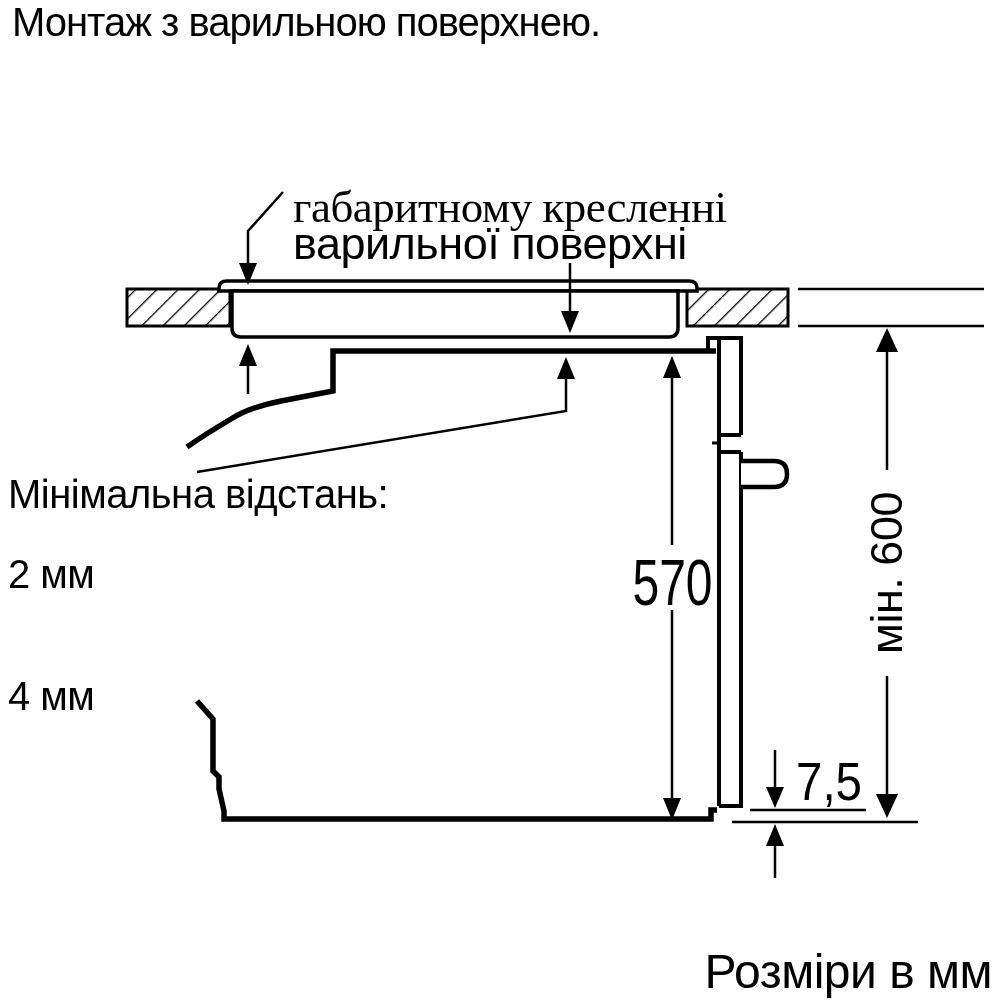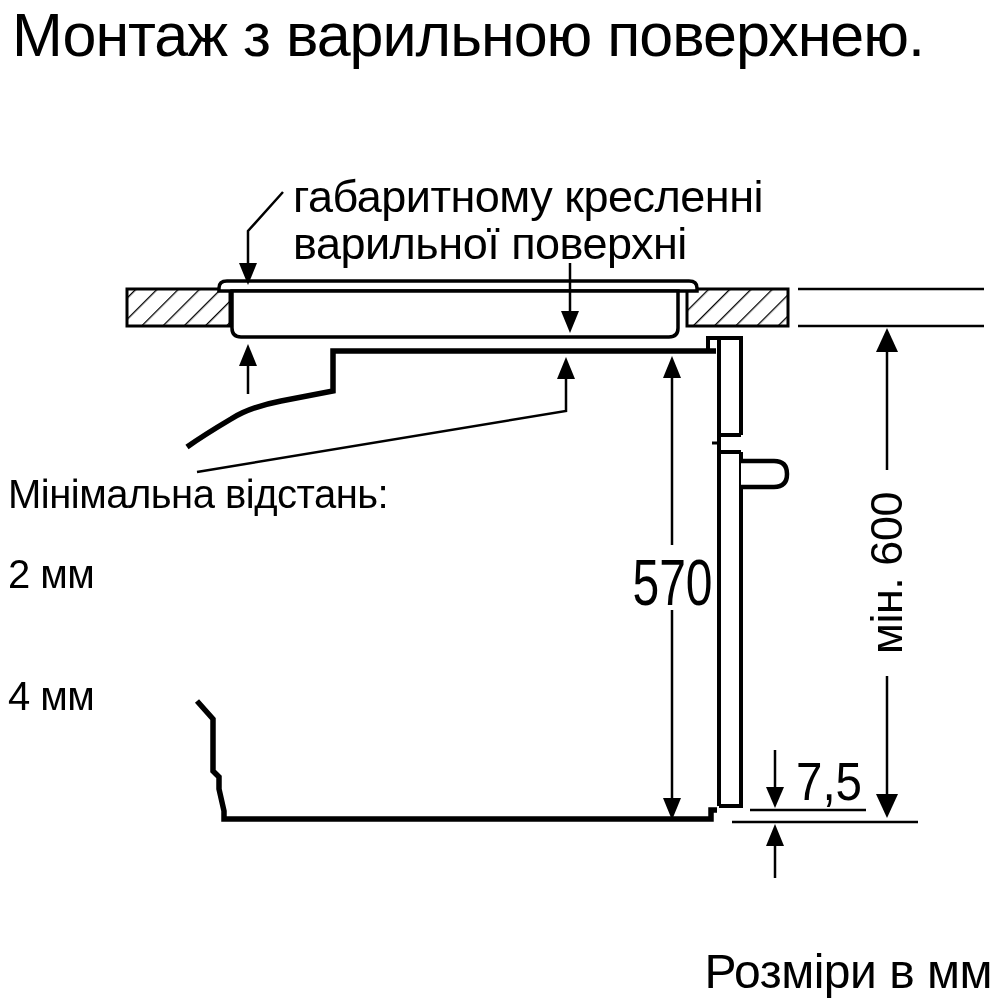--- a/index.html
+++ b/index.html
@@ -1,21 +1,21 @@
 <!DOCTYPE html>
 <html><head>
 <meta charset="utf-8">
 <style>
   html,body{margin:0;padding:0;background:#ffffff;}
   #page{position:relative;width:1000px;height:1000px;background:#ffffff;overflow:hidden;
         font-family:"Liberation Sans", sans-serif;color:#000;}
   .txt{position:absolute;white-space:nowrap;color:#000;}
-  #title{left:12px;top:0px;font-size:61px;letter-spacing:-1px;}
+  #title{left:12px;top:0px;font-size:40px;letter-spacing:-1px;}
   .ann{left:293px;font-size:45px;letter-spacing:-0.5px;line-height:47px;}
-  #ann1{top:126px;} #ann2{top:173px;} #ann3{top:220px;}
+  #ann1{top:126px;} #ann2{top:184px;font-family:Liberation Serif, serif;} #ann3{top:220px;}
   .mind{left:8px;font-size:40px;letter-spacing:-0.5px;line-height:40px;}
   #md1{top:474px;} #md2{top:514px;} #md3{top:554px;}
   #md4{top:594px;} #md5{top:634px;} #md6{top:676px;}
   #dim570{left:600px;top:546px;width:145px;text-align:center;font-size:64px;
           transform:scaleX(0.75);transform-origin:center;}
   #dim75{left:779px;top:750px;width:100px;text-align:center;font-size:54px;
          transform:scaleX(0.88);transform-origin:center;}
   #dim600{left:784px;top:550px;width:200px;height:46px;text-align:center;font-size:45px;
           transform:rotate(-90deg);transform-origin:center;letter-spacing:-0.5px;}
   #footer{left:600px;top:944px;width:392px;text-align:right;font-size:48px;letter-spacing:-0.5px;}

